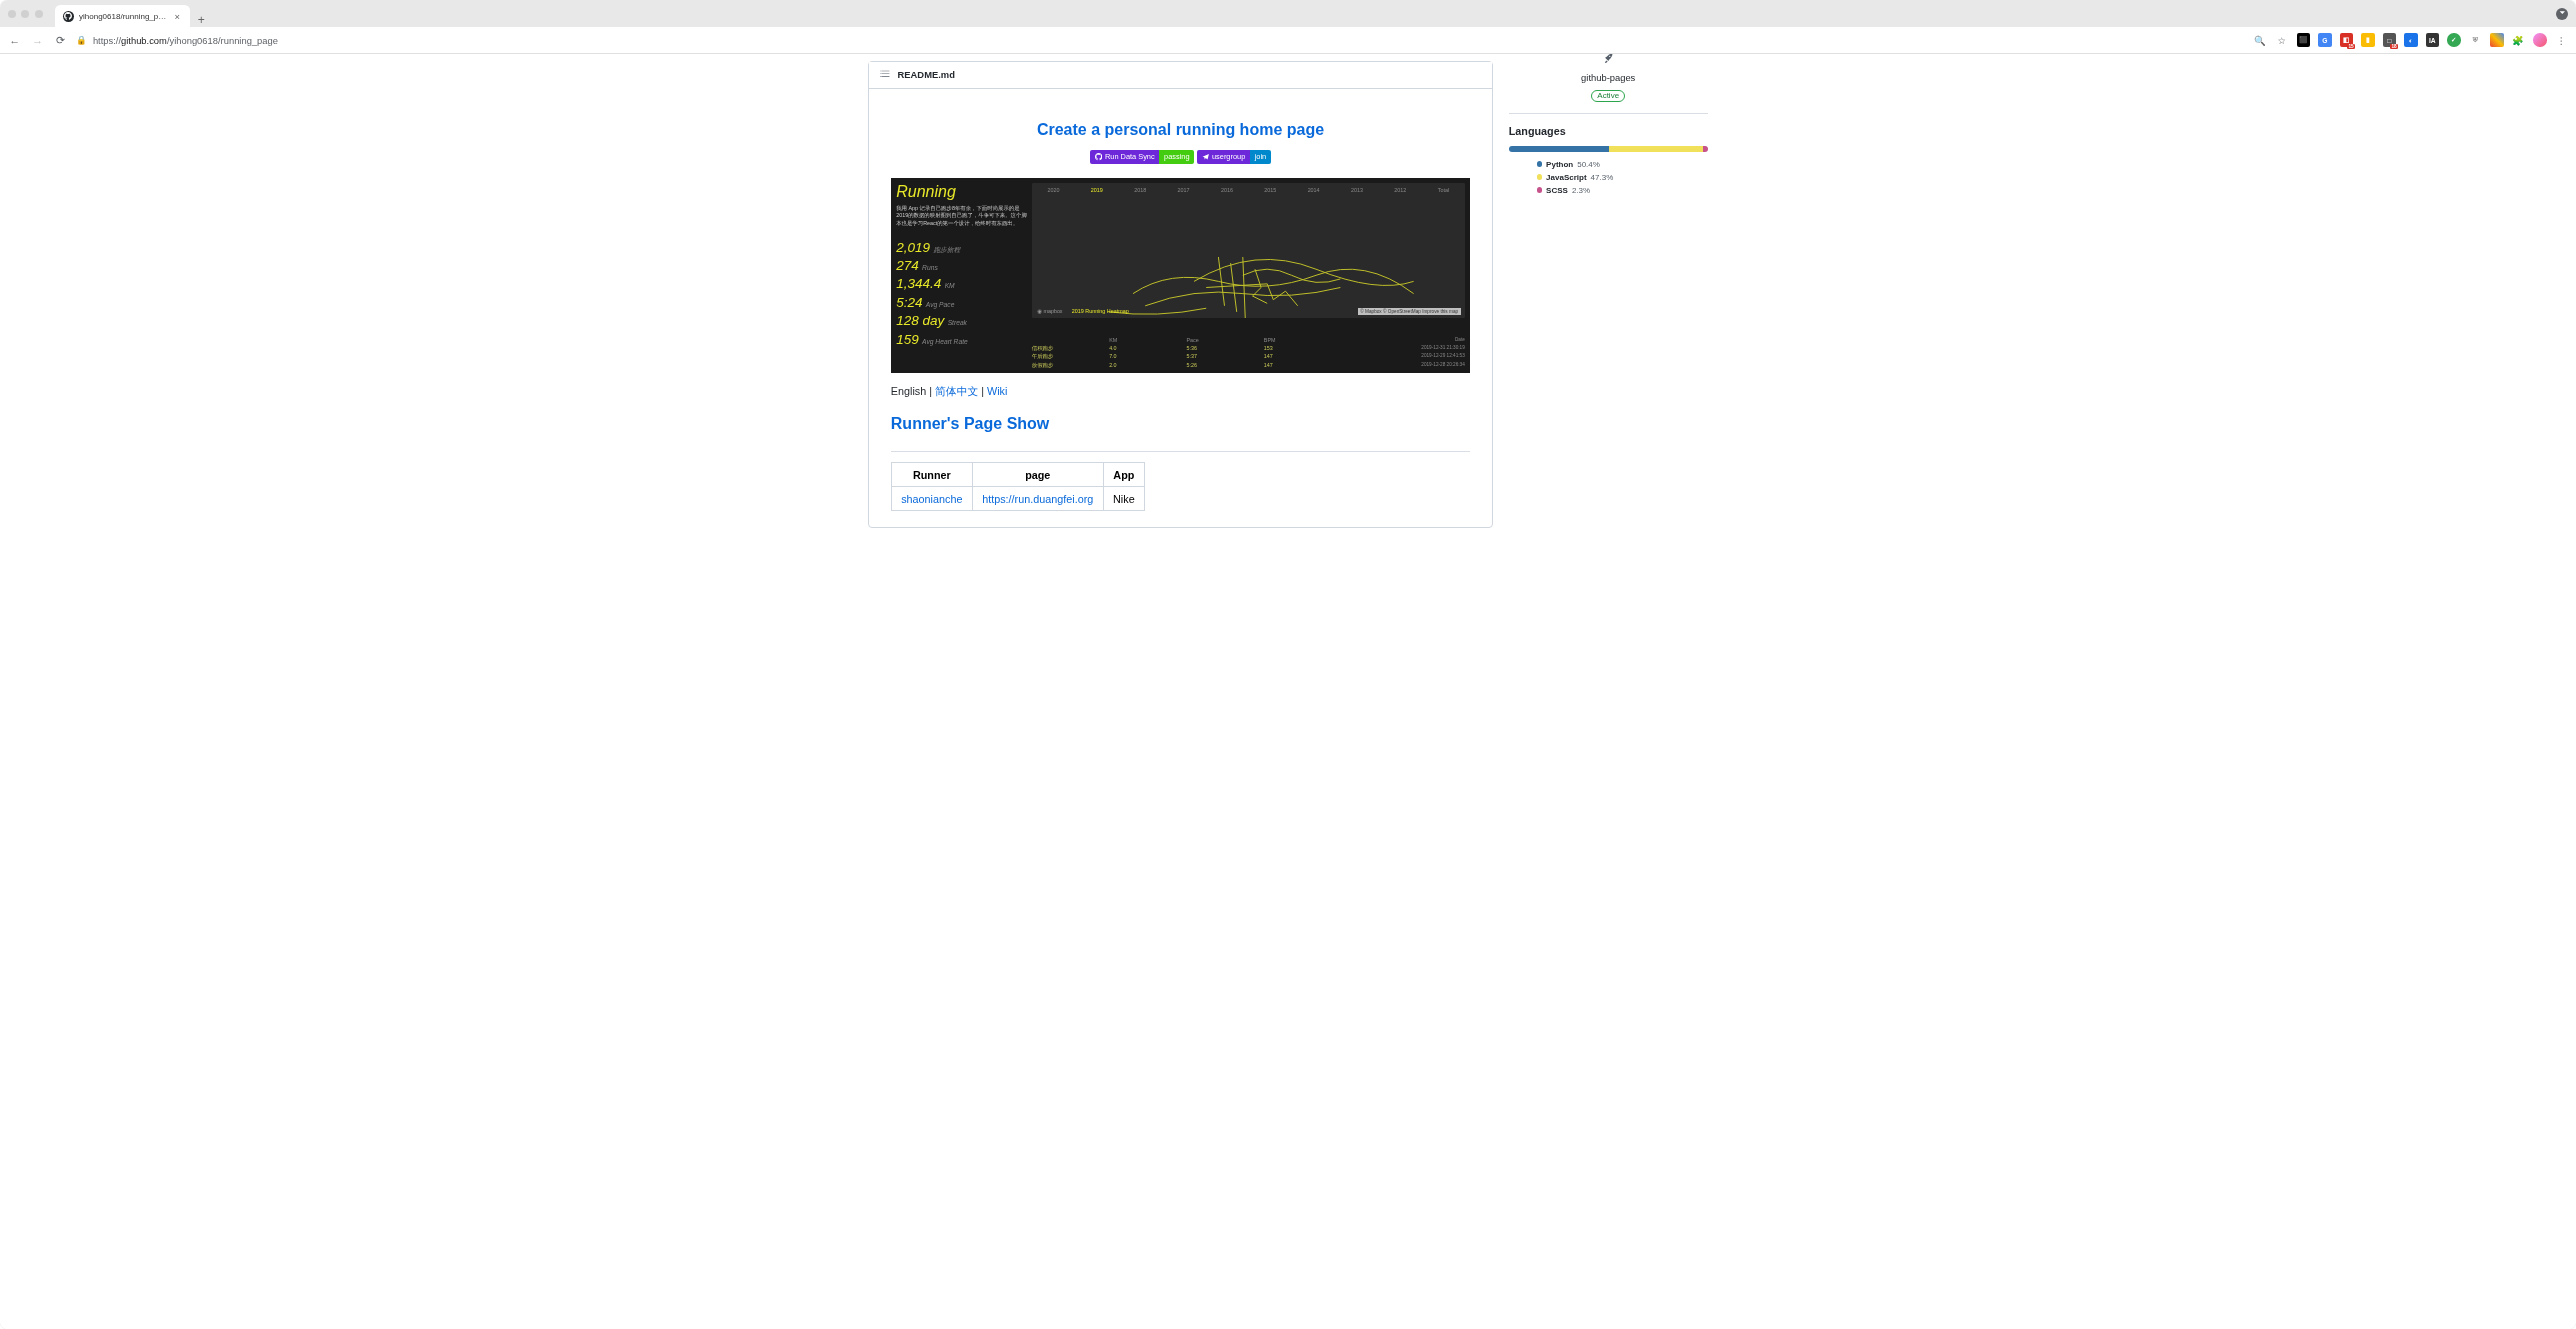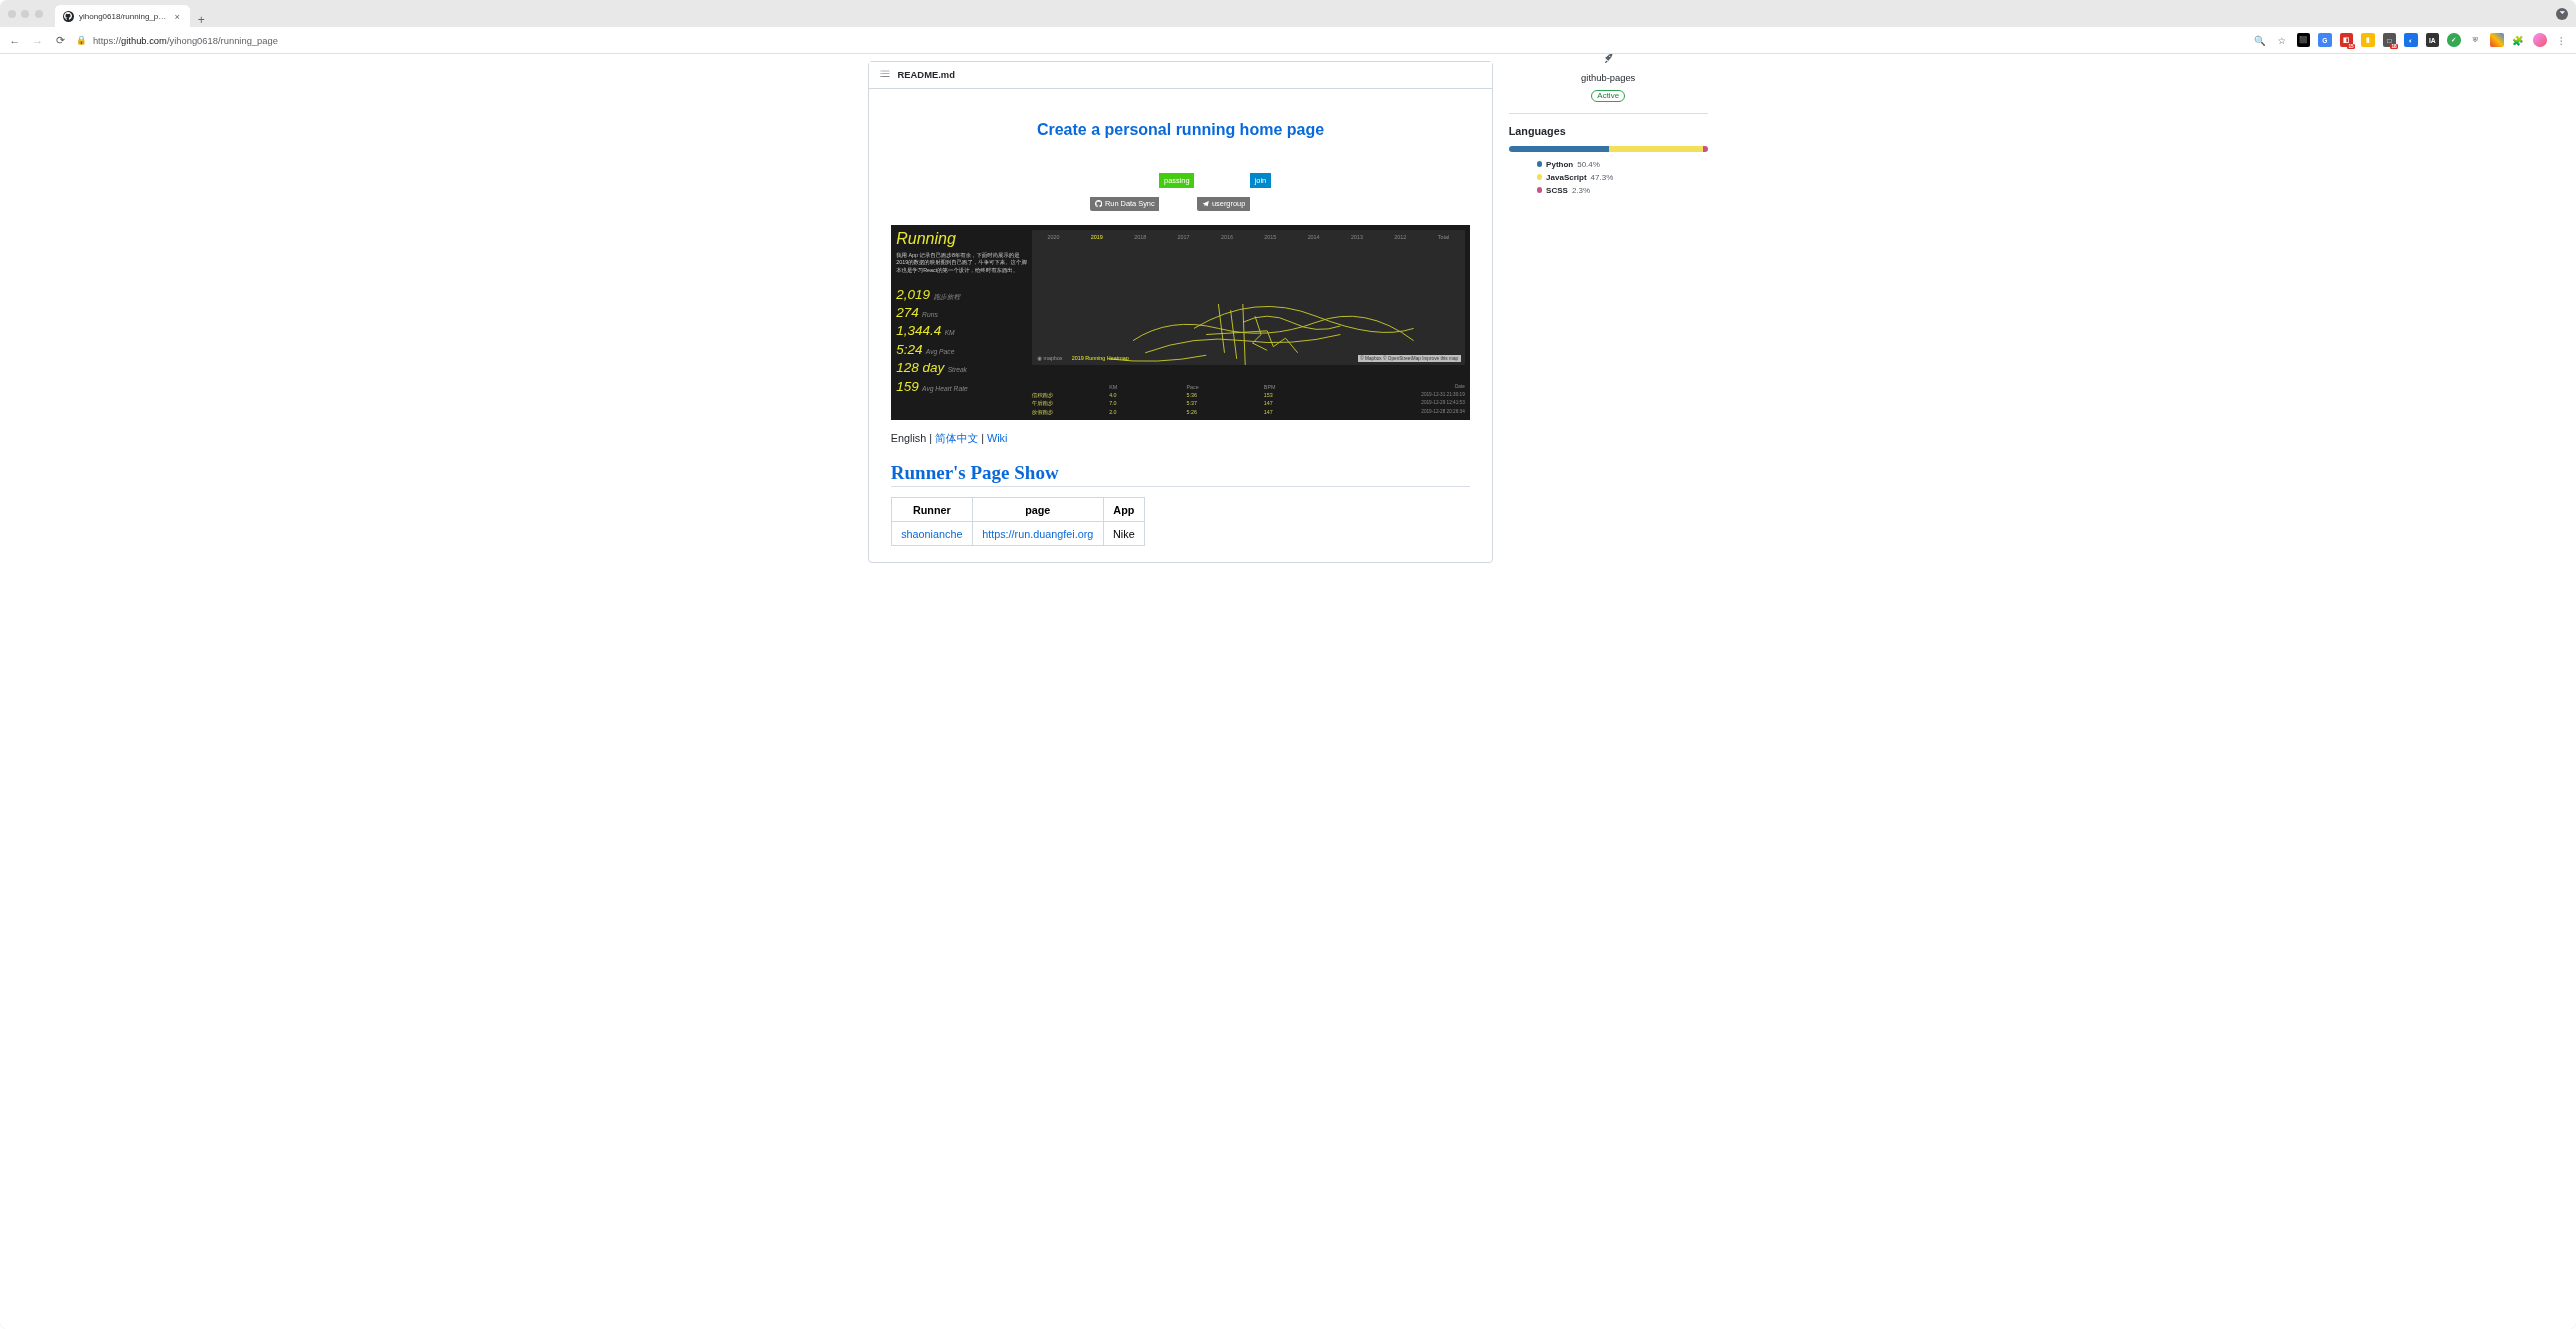--- a/index.html
+++ b/index.html
@@ -47,21 +47,21 @@
     .logo-lines { position: absolute; inset: 0; }
     .logo-line { height: 1.3px; background: #2b2fa8; margin: 5.4px 0 0 4px; width: 55%; }
     .runner-svg { position: absolute; right: -5.4px; top: -6.7px; width: 40px; height: 50px; }
     .logo-text { font-family: Impact, sans-serif; font-size: 12px; letter-spacing: 0.7px; color: #2b2fa8; margin-top: 5.4px; font-weight: bold; font-style: italic; }
     
     .hero-title { text-align: center; margin: 16px 0 10.8px; }
     .hero-title a { color: #0969da; font-size: 16px; font-weight: 700; text-decoration: none; }
     
     .badges { text-align: center; margin-bottom: 13.5px; }
     .badge { display: inline-flex; align-items: center; font-size: 7.4px; color: #fff; border-radius: 2px; overflow: hidden; font-family: Verdana, sans-serif; }
-    .badge-left { background: #737373; padding: 2.7px 4.7px; display: inline-flex; align-items: center; gap: 2.7px; margin-top: 47px; }
+    .badge-left { background: #6d28d9; padding: 2.7px 4.7px; display: inline-flex; align-items: center; gap: 2.7px; }
     .badge-right { padding: 2.7px 4.7px; }
     .badge-pass { background: #4c1; }
     .badge-join { background: #08c; }
     
     .screenshot-area { background: #1a1a1a; height: 195px; position: relative; overflow: hidden; margin-bottom: 12px; }
     .ss-left { position: absolute; left: 5.4px; top: 5.4px; width: 131px; color: #e8e82a; }
     .ss-running { font-family: Impact, sans-serif; font-size: 16px; font-style: italic; margin-bottom: 4px; }
     .ss-desc { font-size: 5.4px; color: #ccc; line-height: 1.4; margin-bottom: 12px; }
     .ss-stat { font-family: Impact, sans-serif; font-style: italic; margin: 3.4px 0; display: flex; align-items: baseline; gap: 3.4px; }
     .ss-stat-val { font-size: 13.5px; }
@@ -75,21 +75,21 @@
     .ss-attrib { position: absolute; bottom: 2.7px; right: 4px; background: rgba(255,255,255,0.7); color: #333; font-size: 4.7px; padding: 1.3px 2.7px; }
     .ss-table { position: absolute; left: 141px; right: 5.4px; bottom: 2.7px; font-size: 5.4px; color: #aaa; }
     .ss-table-head { display: flex; color: #888; margin-bottom: 2px; }
     .ss-table-row { display: flex; color: #c8c85a; margin: 1.3px 0; }
     .ss-th, .ss-td { flex: 1; }
     .ss-th-date, .ss-td-date { flex: 1.6; text-align: right; color: #888; font-size: 4.7px; }
     
     .lang-line { font-size: 10.8px; color: #24292f; margin: 2px 0; }
     .lang-line a { color: #0969da; text-decoration: none; }
     
-    .section-h2 { color: #0969da; font-size: 19px; font-weight: 600; margin: 16px 0 10.8px; padding-bottom: 2px; border-bottom: 0.7px solid #d8dee4; font-family: Liberation Serif, serif; }
+    .section-h2 { color: #0969da; font-size: 16px; font-weight: 600; margin: 16px 0 10.8px; padding-bottom: 18px; border-bottom: 0.7px solid #d8dee4; }
     
     .runner-table { border-collapse: collapse; font-size: 10.8px; }
     .runner-table th, .runner-table td { border: 0.7px solid #d0d7de; padding: 5.4px 9.4px; text-align: center; }
     .runner-table th { font-weight: 600; background: #fff; }
     .runner-table a { color: #0969da; text-decoration: none; }
     
     
     .sidebar { width: 199px; padding-top: 0px; }
     .env-row { display: flex; align-items: center; gap: 6.7px; margin-bottom: 8px; margin-top: -2.7px; flex-direction: column; }
     .env-icon { color: #57606a; }

